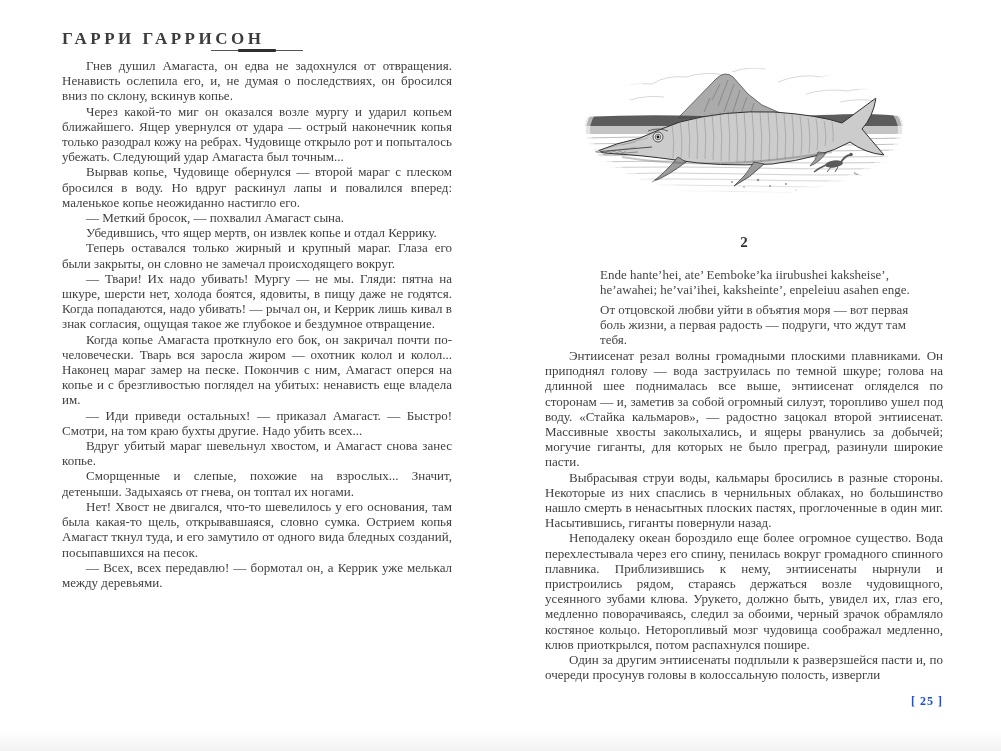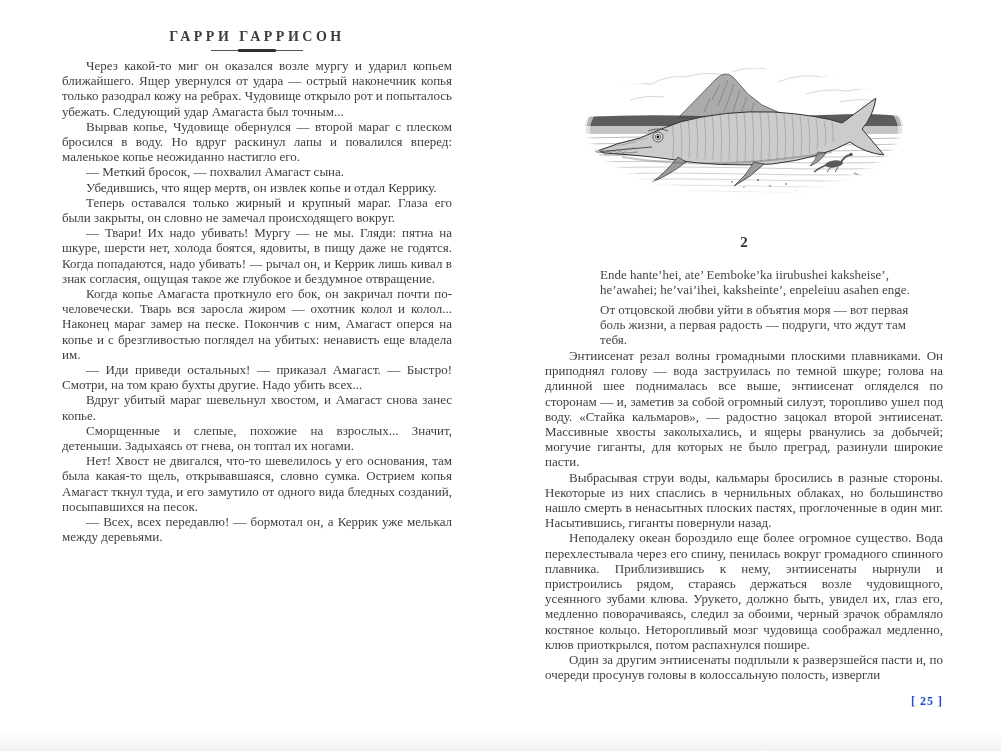--- a/index.html
+++ b/index.html
@@ -17,22 +17,21 @@
     color: #404040;
   }
   .page { position: absolute; top: 0; height: 751px; }
   .page.left  { left: 62px;  width: 390px; }
   .page.right { left: 545px; width: 398px; }
 
   
   .running-head {
     position: absolute;
     top: 29px; left: 0; right: 0;
-    text-align: center;
-    font-size: 14px;
+    font-size: 17px;
     font-weight: bold;
     letter-spacing: 3.5px;
     color: #3c3c3c;
     white-space: nowrap;
   }
   .head-rule {
     position: absolute;
     top: 50px; left: 50%;
     transform: translateX(-50%);
     width: 92px; height: 1px;
@@ -106,20 +105,21 @@
 <body>
 
 <div class="spread">
 
   <section class="page left">
     <div class="running-head">ГАРРИ ГАРРИСОН</div>
     <div class="head-rule">
       <span class="rule-thick"></span>
     </div>
     <div class="body-text">
+        <p class="para">Гнев душил Амагаста, он едва не задохнулся от отвращения. Ненависть ослепила его, и, не думая о последствиях, он бросился вниз по склону, вскинув копье.</p>
         <p class="para">Через какой-то миг он оказался возле мургу и ударил копьем ближайшего. Ящер увернулся от удара — острый наконечник копья только разодрал кожу на ребрах. Чудовище открыло рот и попыталось убежать. Следующий удар Амагаста был точным...</p>
         <p class="para">Вырвав копье, Чудовище обернулся — второй мараг с плеском бросился в воду. Но вдруг раскинул лапы и повалился вперед: маленькое копье неожиданно настигло его.</p>
         <p class="para">— Меткий бросок, — похвалил Амагаст сына.</p>
         <p class="para">Убедившись, что ящер мертв, он извлек копье и отдал Керрику.</p>
         <p class="para">Теперь оставался только жирный и крупный мараг. Глаза его были закрыты, он словно не замечал происходящего вокруг.</p>
         <p class="para">— Твари! Их надо убивать! Мургу — не мы. Гляди: пятна на шкуре, шерсти нет, холода боятся, ядовиты, в пищу даже не годятся. Когда попадаются, надо убивать! — рычал он, и Керрик лишь кивал в знак согласия, ощущая такое же глубокое и бездумное отвращение.</p>
         <p class="para">Когда копье Амагаста проткнуло его бок, он закричал почти по-человечески. Тварь вся заросла жиром — охотник колол и колол... Наконец мараг замер на песке. Покончив с ним, Амагаст оперся на копье и с брезгливостью поглядел на убитых: ненависть еще владела им.</p>
         <p class="para">— Иди приведи остальных! — приказал Амагаст. — Быстро! Смотри, на том краю бухты другие. Надо убить всех...</p>
         <p class="para">Вдруг убитый мараг шевельнул хвостом, и Амагаст снова занес копье.</p>
         <p class="para">Сморщенные и слепые, похожие на взрослых... Значит, детеныши. Задыхаясь от гнева, он топтал их ногами.</p>

